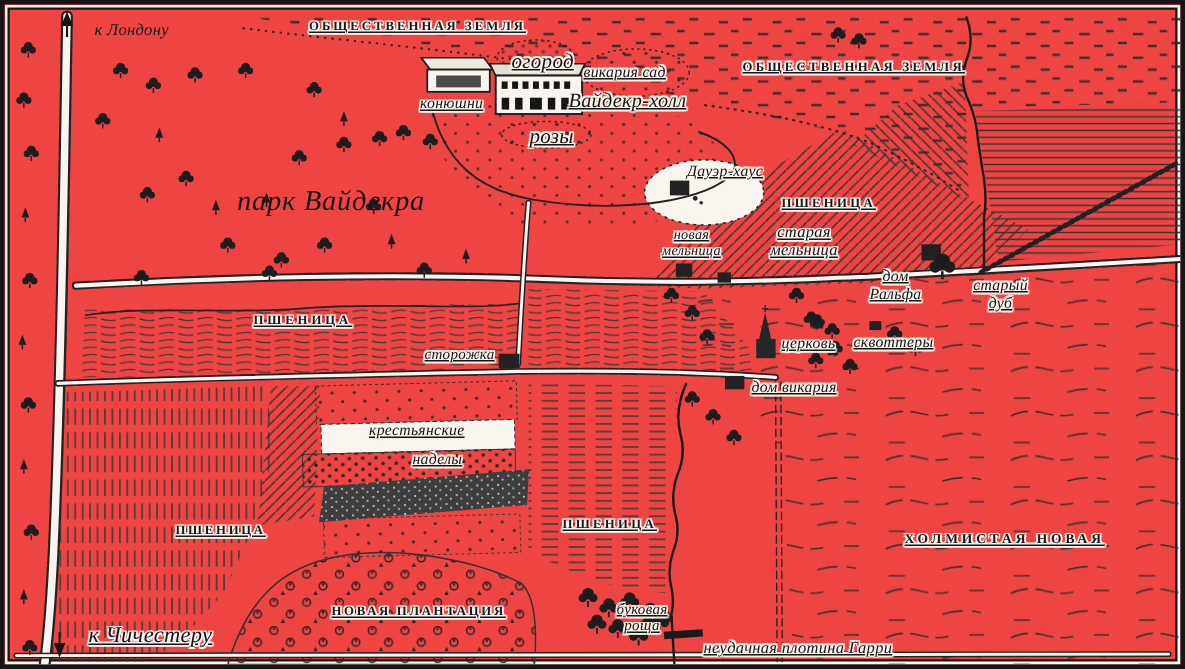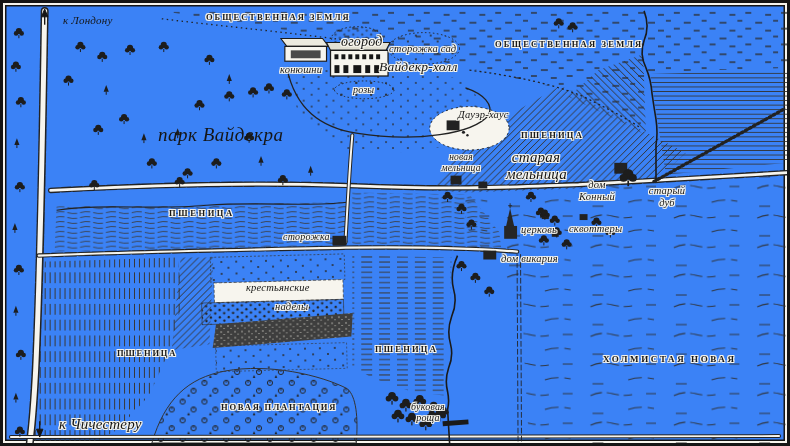--- a/index.html
+++ b/index.html
@@ -1,20 +1,20 @@
 <!DOCTYPE html>
 <html><head>
 <meta charset="utf-8">
 <style>
   html,body{margin:0;padding:0;background:#ffffff;}
   .map{
     position:relative;
     width:790px;height:446px;
     box-sizing:border-box;
-    background:#3b82f6;
+    background:#ef4444;
     border:3px solid #161616;
     box-shadow: inset 0 0 0 2px #f7f5ee, inset 0 0 0 3.5px #161616;
     overflow:hidden;
     font-family:"Liberation Serif", serif;
   }
   .map svg{position:absolute;left:0;top:0;width:100%;height:100%;}
   .lbl{
     position:absolute;
     font:italic 10.5px/1.12 "Liberation Serif", serif;
     color:#151515;
@@ -26,20 +26,21 @@
     position:absolute;
     font:600 8.5px/1.1 "Liberation Serif", serif;
     letter-spacing:2.2px;
     color:#181818;
     white-space:nowrap;
     pointer-events:none;
   }
   .halo{
     text-shadow:1px 0 0 #f6f4ec,-1px 0 0 #f6f4ec,0 1px 0 #f6f4ec,0 -1px 0 #f6f4ec,
                 1px 1px 0 #f6f4ec,-1px -1px 0 #f6f4ec,1px -1px 0 #f6f4ec,-1px 1px 0 #f6f4ec;
+    text-decoration:underline;
   }
   .ctr{text-align:center;}
 </style>
 </head>
 <body>
 
 <div class="map">
 
   <svg viewBox="0 0 790 446" preserveAspectRatio="none">
     <defs>
@@ -300,43 +301,44 @@
         <line x1="37" y1="424" x2="37" y2="435" stroke-width="1.4"></line>
         <polygon points="37,440 33.8,432 40.2,432"></polygon>
       </g>
     </g>
   </svg>
 
   <div class="lbl" style="left:60px;top:11px;font-size:11px">к Лондону</div>
   <div class="cap halo" style="left:203px;top:10px;letter-spacing:2px">ОБЩЕСТВЕННАЯ ЗЕМЛЯ</div>
   <div class="cap halo" style="left:492px;top:37px">ОБЩЕСТВЕННАЯ ЗЕМЛЯ</div>
   <div class="lbl halo" style="left:338px;top:31px;font-size:14px">огород</div>
-  <div class="lbl halo" style="left:386px;top:40px">сторожка сад</div>
+  <div class="lbl halo" style="left:386px;top:40px">викария сад</div>
   <div class="lbl halo" style="left:277px;top:61px">конюшни</div>
   <div class="lbl halo" style="left:376px;top:56px;font-size:13.5px">Вайдекр-холл</div>
-  <div class="lbl halo" style="left:350px;top:81px;font-size:10px">розы</div>
+  <div class="lbl halo" style="left:350px;top:81px;font-size:14px">розы</div>
   <div class="lbl halo" style="left:455px;top:106px">Дауэр-хаус</div>
   <div class="lbl" style="left:155px;top:121px;font-size:19px;letter-spacing:.5px">парк Вайдекра</div>
   <div class="cap halo" style="left:518px;top:128px">ПШЕНИЦА</div>
   <div class="lbl halo ctr" style="left:430px;top:149px;width:56px;font-size:9.5px">новая
 мельница</div>
-  <div class="lbl halo ctr" style="left:503px;top:146px;width:60px;font-size:15px">старая
+  <div class="lbl halo ctr" style="left:503px;top:146px;width:60px;font-size:11px">старая
 мельница</div>
   <div class="lbl halo ctr" style="left:570px;top:176px;width:48px">дом
-Конный</div>
+Ральфа</div>
   <div class="lbl halo ctr" style="left:638px;top:182px;width:52px">старый
 дуб</div>
   <div class="lbl halo" style="left:518px;top:221px">церковь</div>
   <div class="lbl halo" style="left:566px;top:220px">сквоттеры</div>
   <div class="lbl halo" style="left:498px;top:250px">дом викария</div>
   <div class="lbl halo" style="left:280px;top:228px;font-size:10px">сторожка</div>
   <div class="cap halo" style="left:166px;top:206px;letter-spacing:2.6px">ПШЕНИЦА</div>
   <div class="lbl halo" style="left:243px;top:279px">крестьянские</div>
   <div class="lbl halo" style="left:272px;top:298px">наделы</div>
   <div class="cap halo" style="left:372px;top:342px">ПШЕНИЦА</div>
   <div class="cap halo" style="left:114px;top:346px;letter-spacing:1.8px">ПШЕНИЦА</div>
   <div class="lbl halo" style="left:56px;top:413px;font-size:15px">к Чичестеру</div>
   <div class="cap halo" style="left:218px;top:400px;letter-spacing:1.8px">НОВАЯ ПЛАНТАЦИЯ</div>
   <div class="lbl halo ctr" style="left:398px;top:398px;width:54px;font-size:10px">буковая
 роща</div>
+  <div class="lbl halo" style="left:466px;top:423px;font-size:11px">неудачная плотина Гарри</div>
   <div class="cap halo" style="left:600px;top:352px;font-size:9px;letter-spacing:2.6px">ХОЛМИСТАЯ НОВАЯ</div>
 
 </div>
 
 </body></html>

